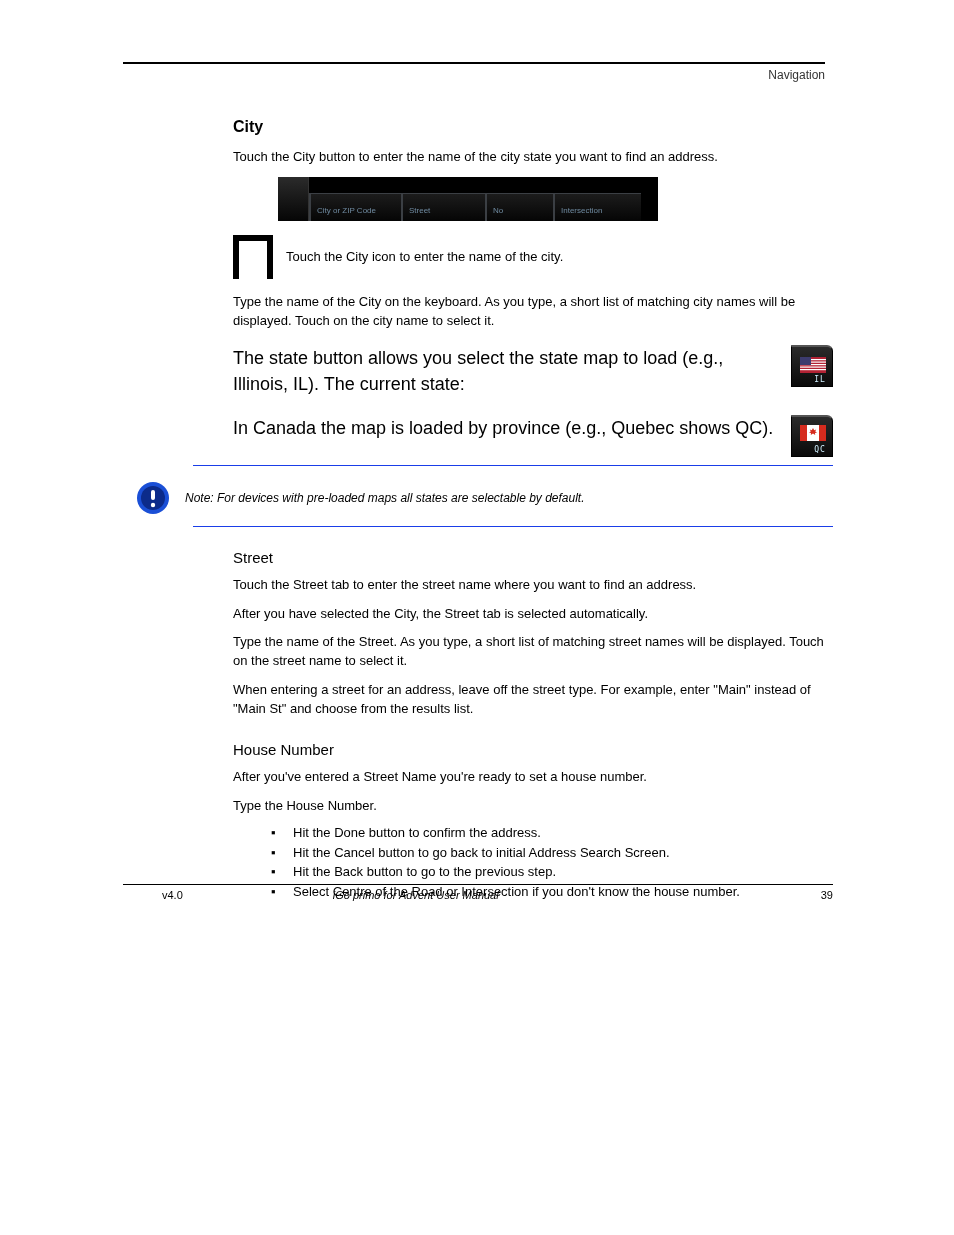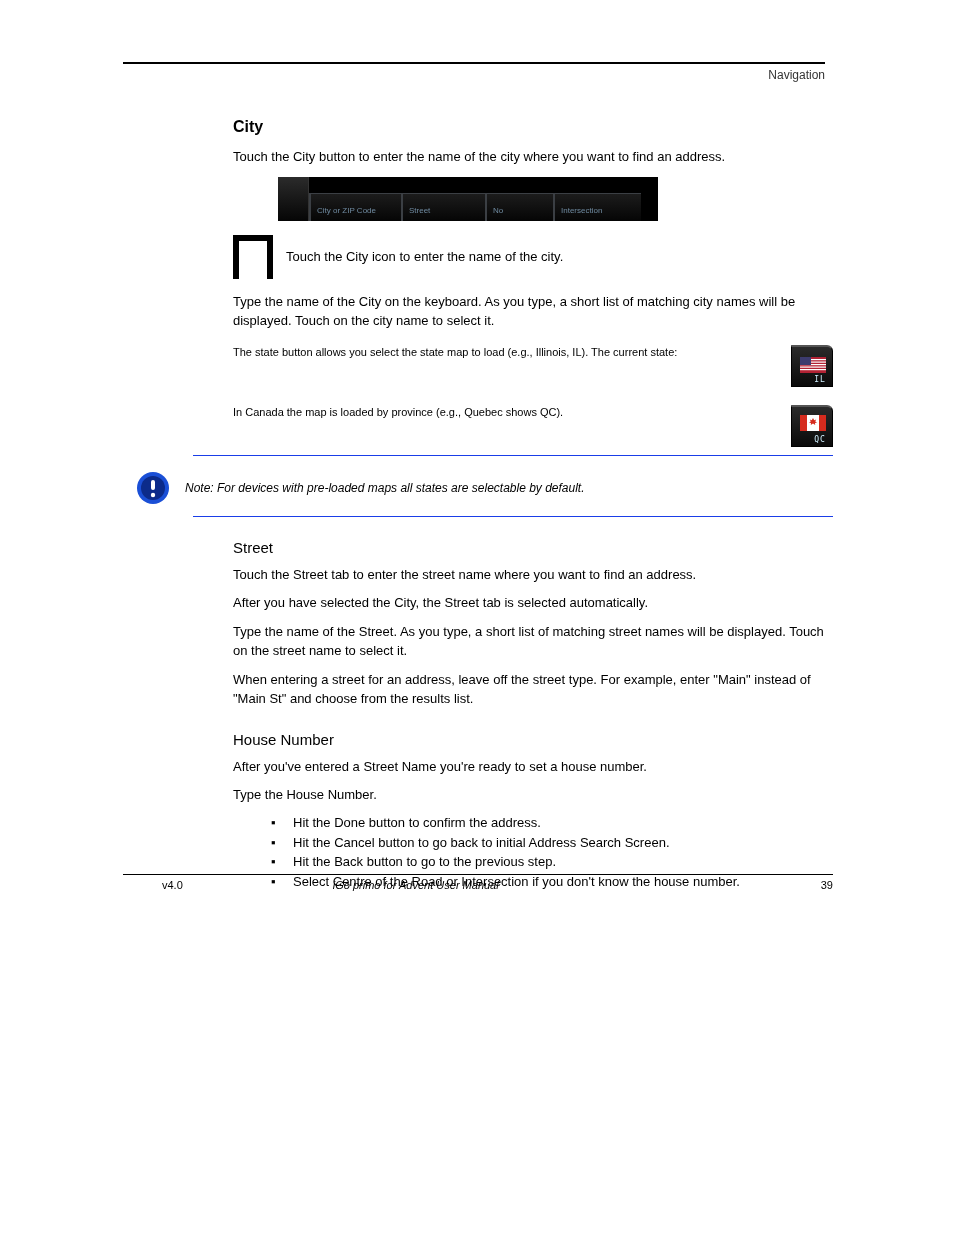--- a/index.html
+++ b/index.html
@@ -49,21 +49,21 @@
     margin: 8px 0 8px 70px;
     width: 640px;
   }
 
   .flag-row {
     display: flex;
     align-items: flex-start;
     gap: 10px;
     margin: 14px 0 0 110px;
   }
-  .flag-row .txt { flex: 1; font-size: 11px; line-height: 1.45; }
+  .flag-row .txt { flex: 1; font-size: 18px; line-height: 1.45; }
   .flag-tile {
     width: 42px; height: 42px;
     background: linear-gradient(to bottom, #2a2a2a, #0a0a0a);
     border: 1px solid #000;
     border-top-right-radius: 6px;
     border-top: 2px solid #555;
     position: relative;
     flex: 0 0 auto;
   }
   .flag-us {
@@ -156,21 +156,21 @@
   .footer-row .center { flex: 1; text-align: left; margin-left: 150px; }
 </style>
 </head>
 <body>
 
 <div class="page">
   <div class="header-line"></div>
   <div class="running-head">Navigation</div>
 
   <div class="h-city">City</div>
-  <div class="para">Touch the City button to enter the name of the city where you want to find an address.</div>
+  <div class="para">Touch the City button to enter the name of the city state you want to find an address.</div>
 
   <div style="height:10px"></div>
 
   <div class="tabs-outer">
     <div class="tabs-row">
       <div class="tab-state"></div>
       <div class="tab w1">City or ZIP Code</div>
       <div class="tab w2">Street</div>
       <div class="tab w3">No</div>
       <div class="tab w4">Intersection</div>

